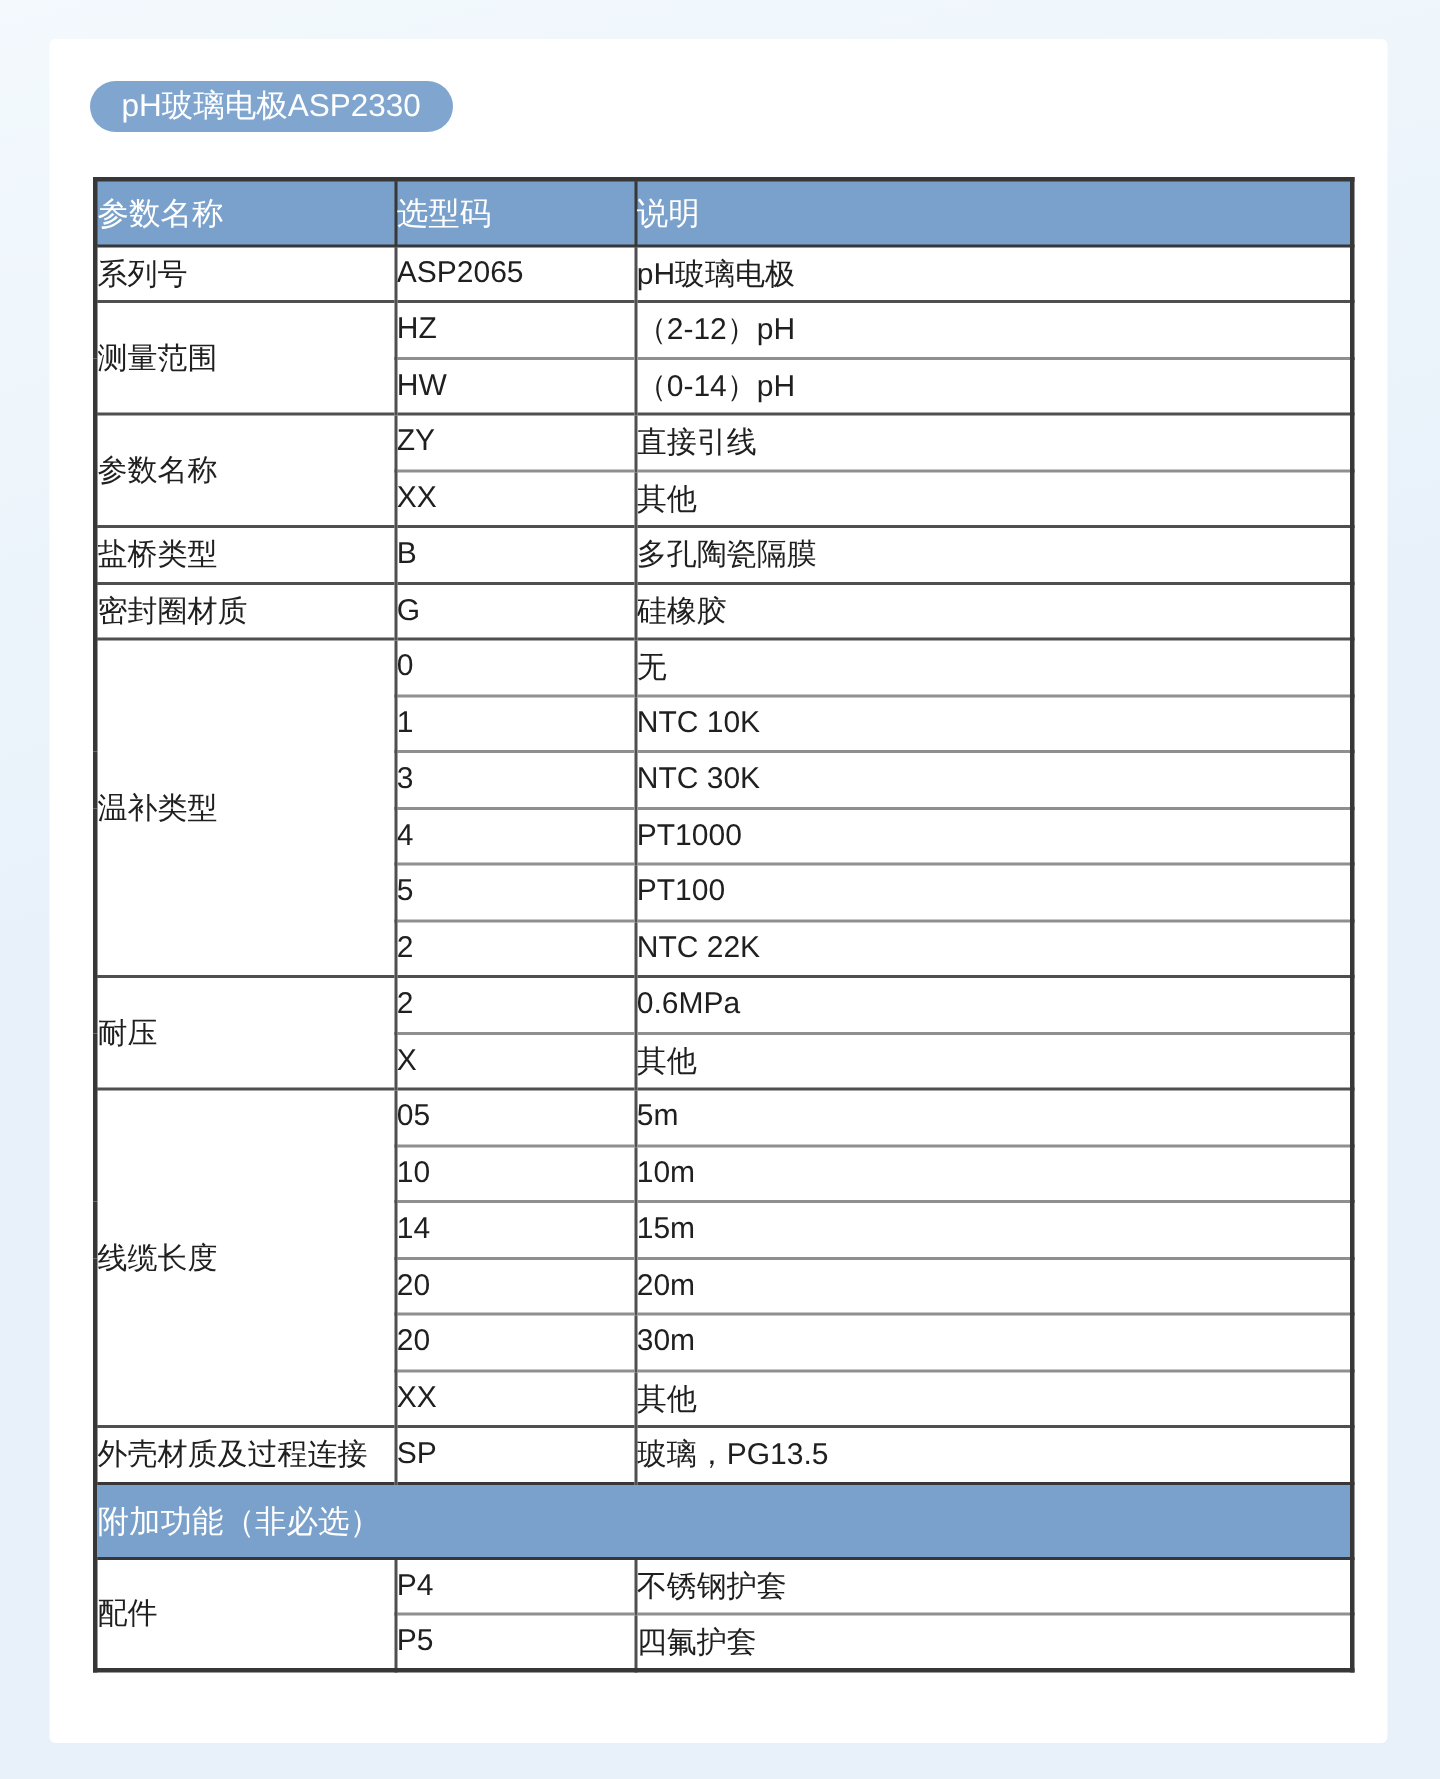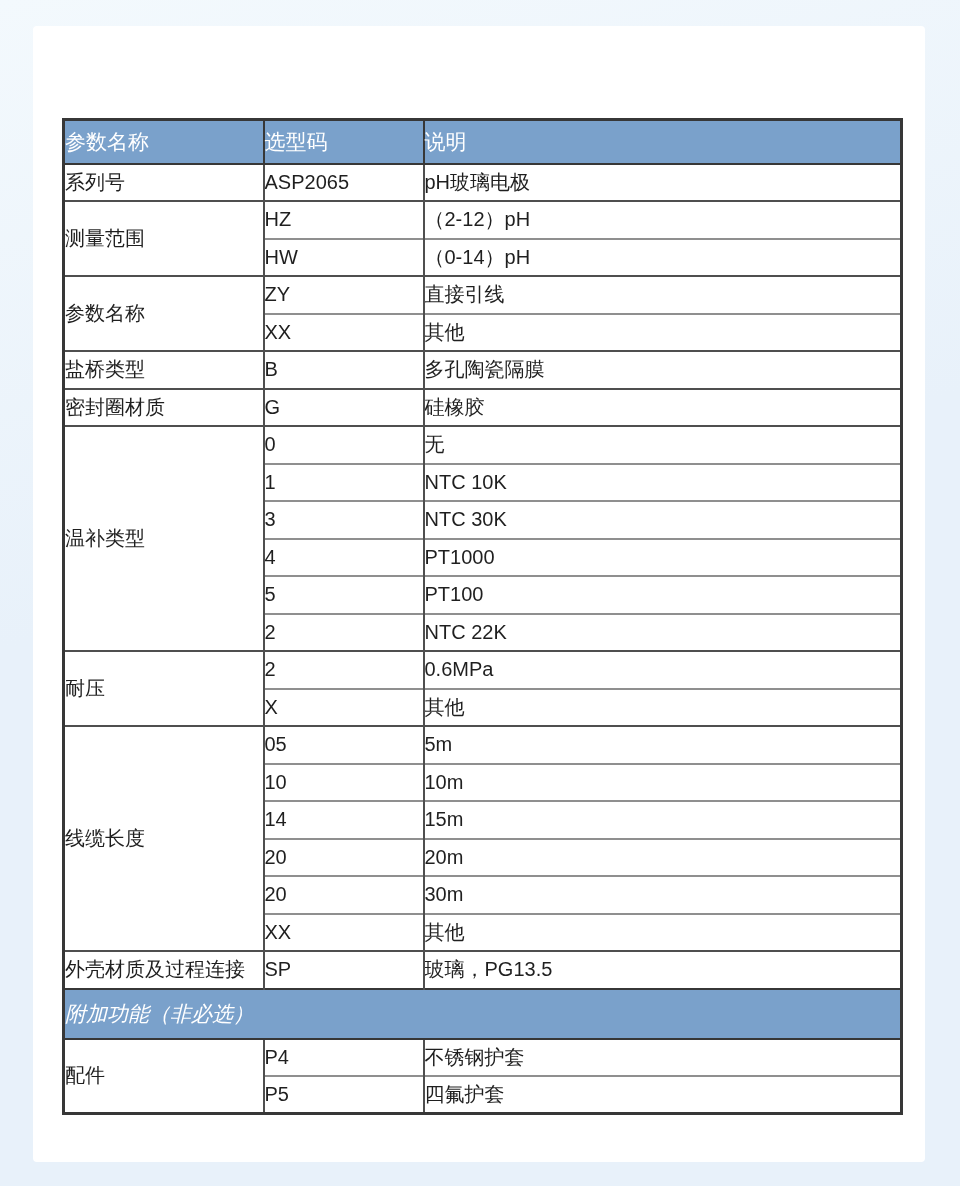--- a/index.html
+++ b/index.html
@@ -73,28 +73,30 @@
   }
   tr.opt-row{height:37.5px;}
   tr.group-start > td{border-top:2px solid var(--border-mid);}
   tr.group-inner > td{border-top:2px solid var(--border-inner);}
   tr.band-row{height:50px;}
   td.band-cell{
     background:var(--band-blue);
     color:var(--header-text);
     font-size:21px;
     border:2px solid var(--border-dark);
-    font-style:italic;
   }
 </style>
 </head>
 <body>
 
 <div class="card">
 
+  <div class="badge">
+    <span>pH玻璃电极ASP2330</span>
+  </div>
 
   <table class="sel-table">
     <colgroup>
       <col class="c-param">
         <col class="c-code">
         <col class="c-desc">
     </colgroup>
     <thead>
       <tr>
         <th>参数名称</th>

